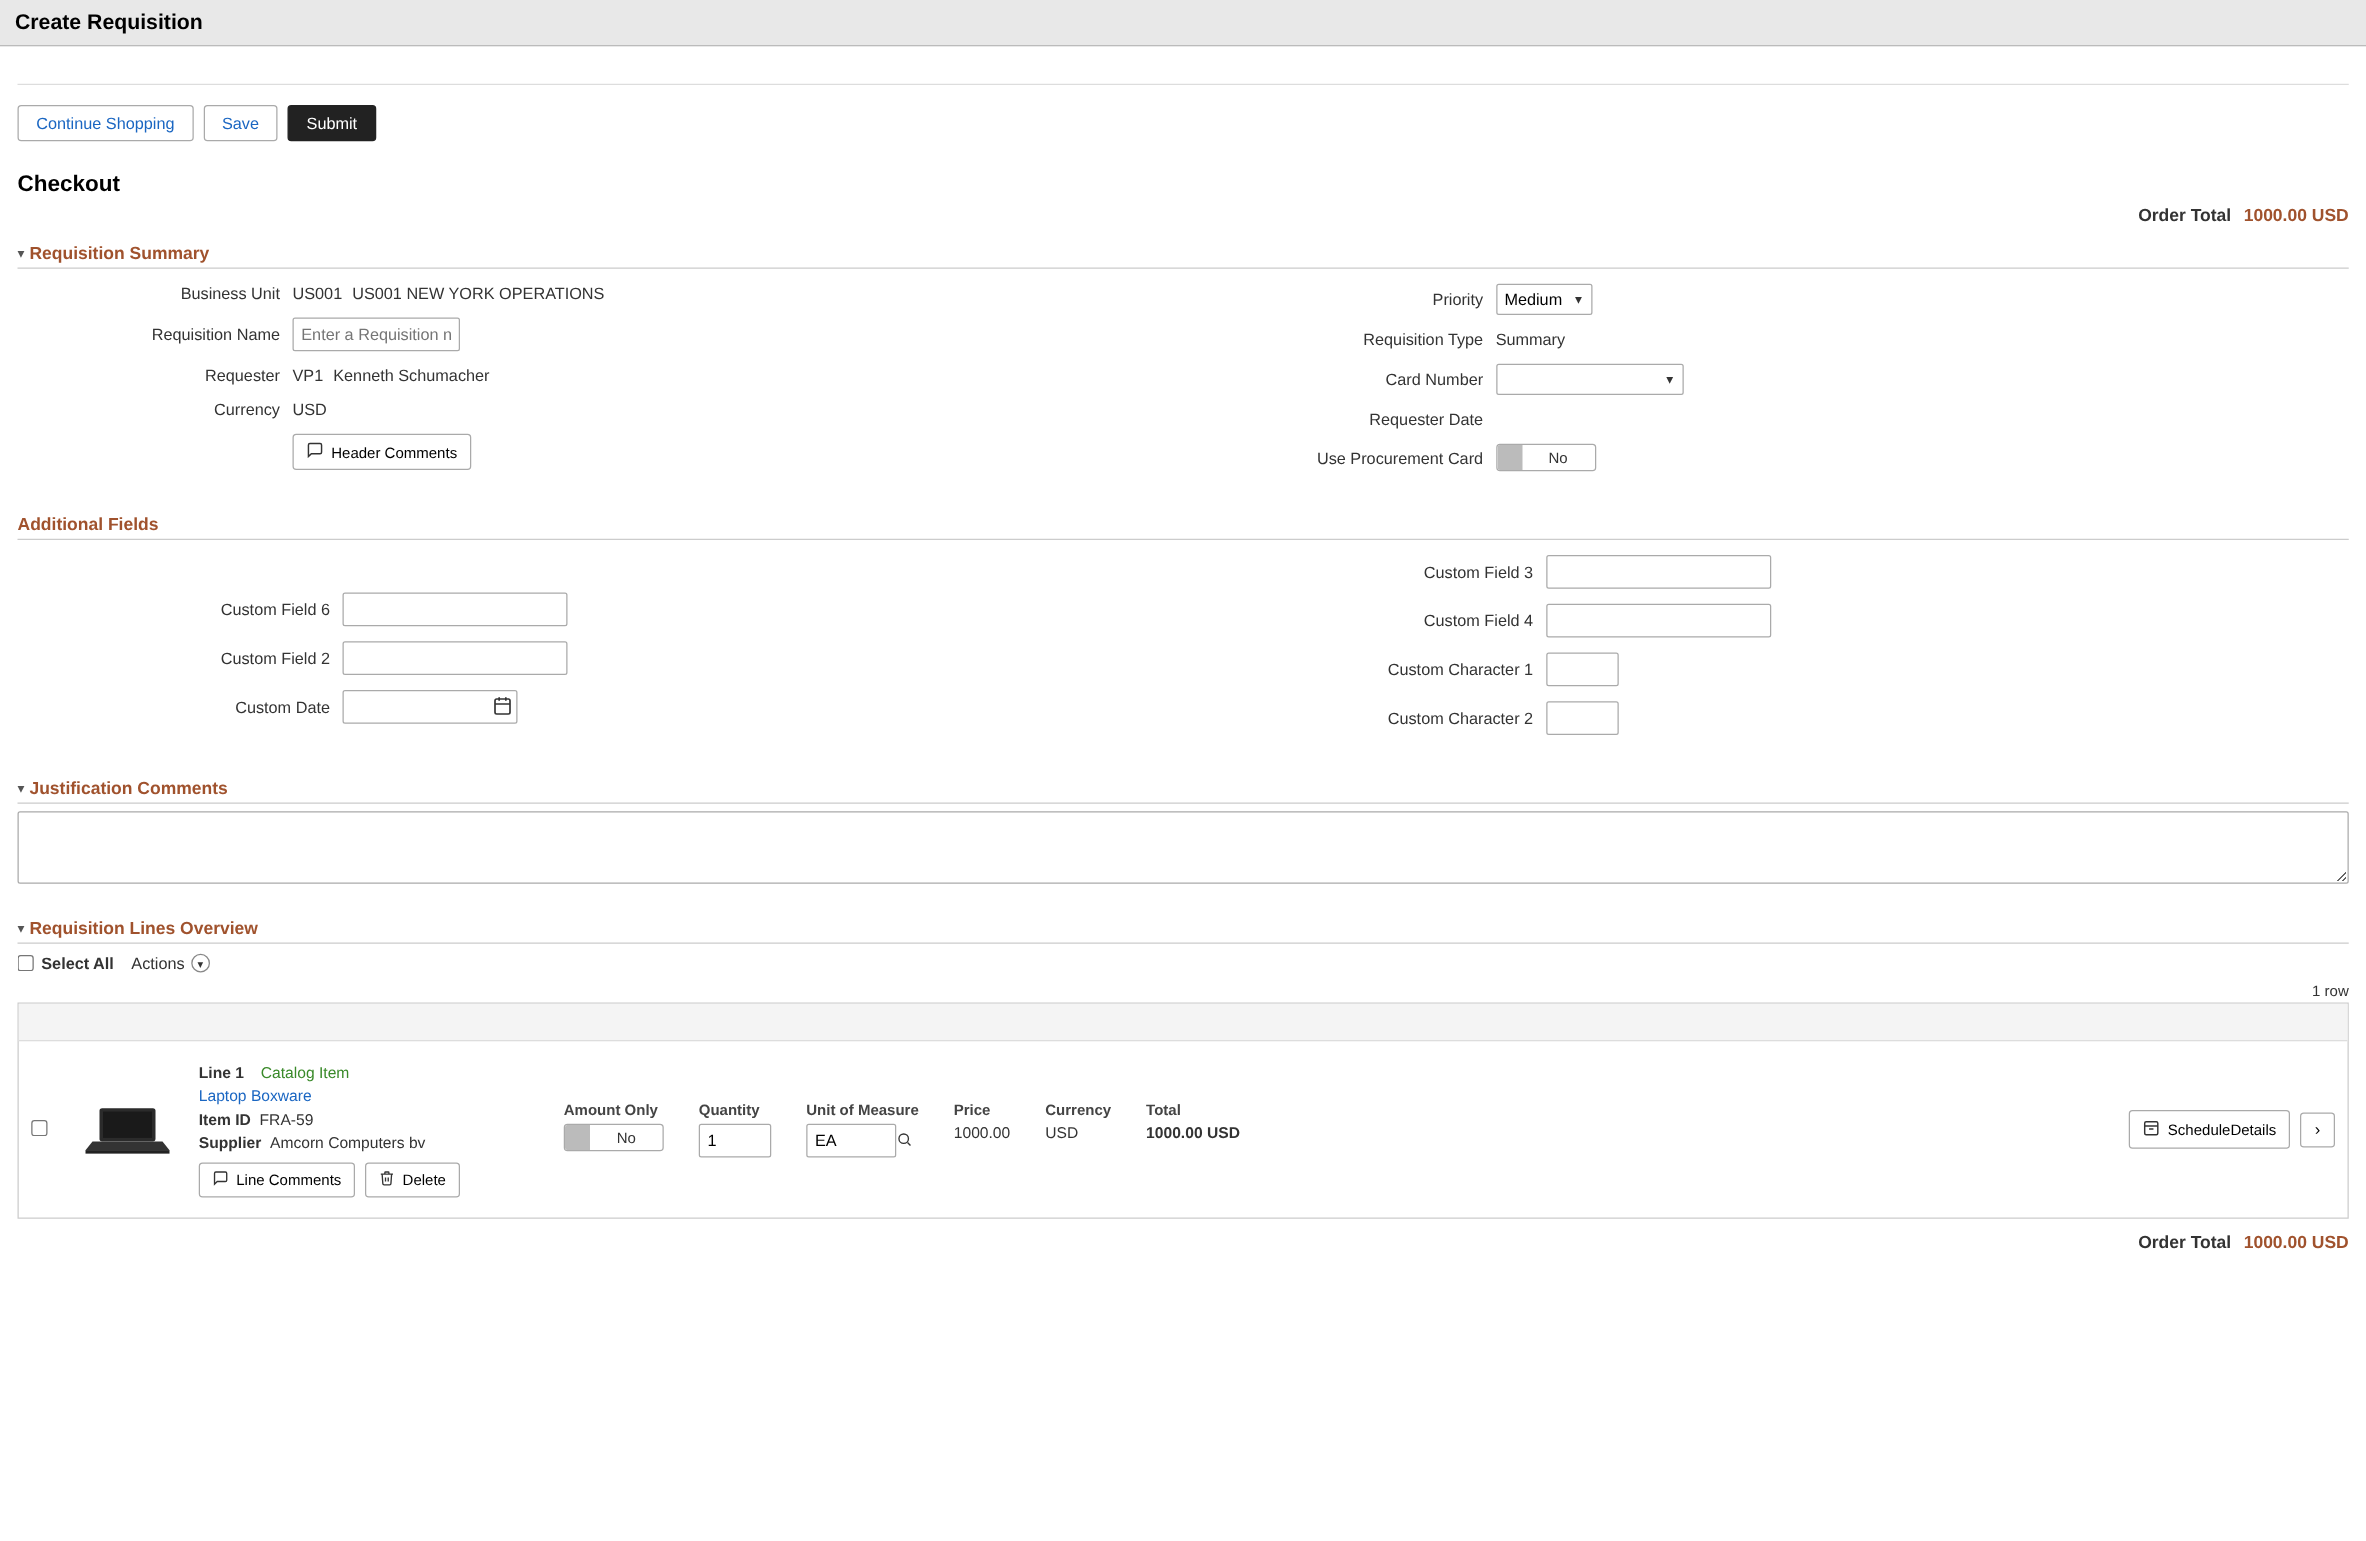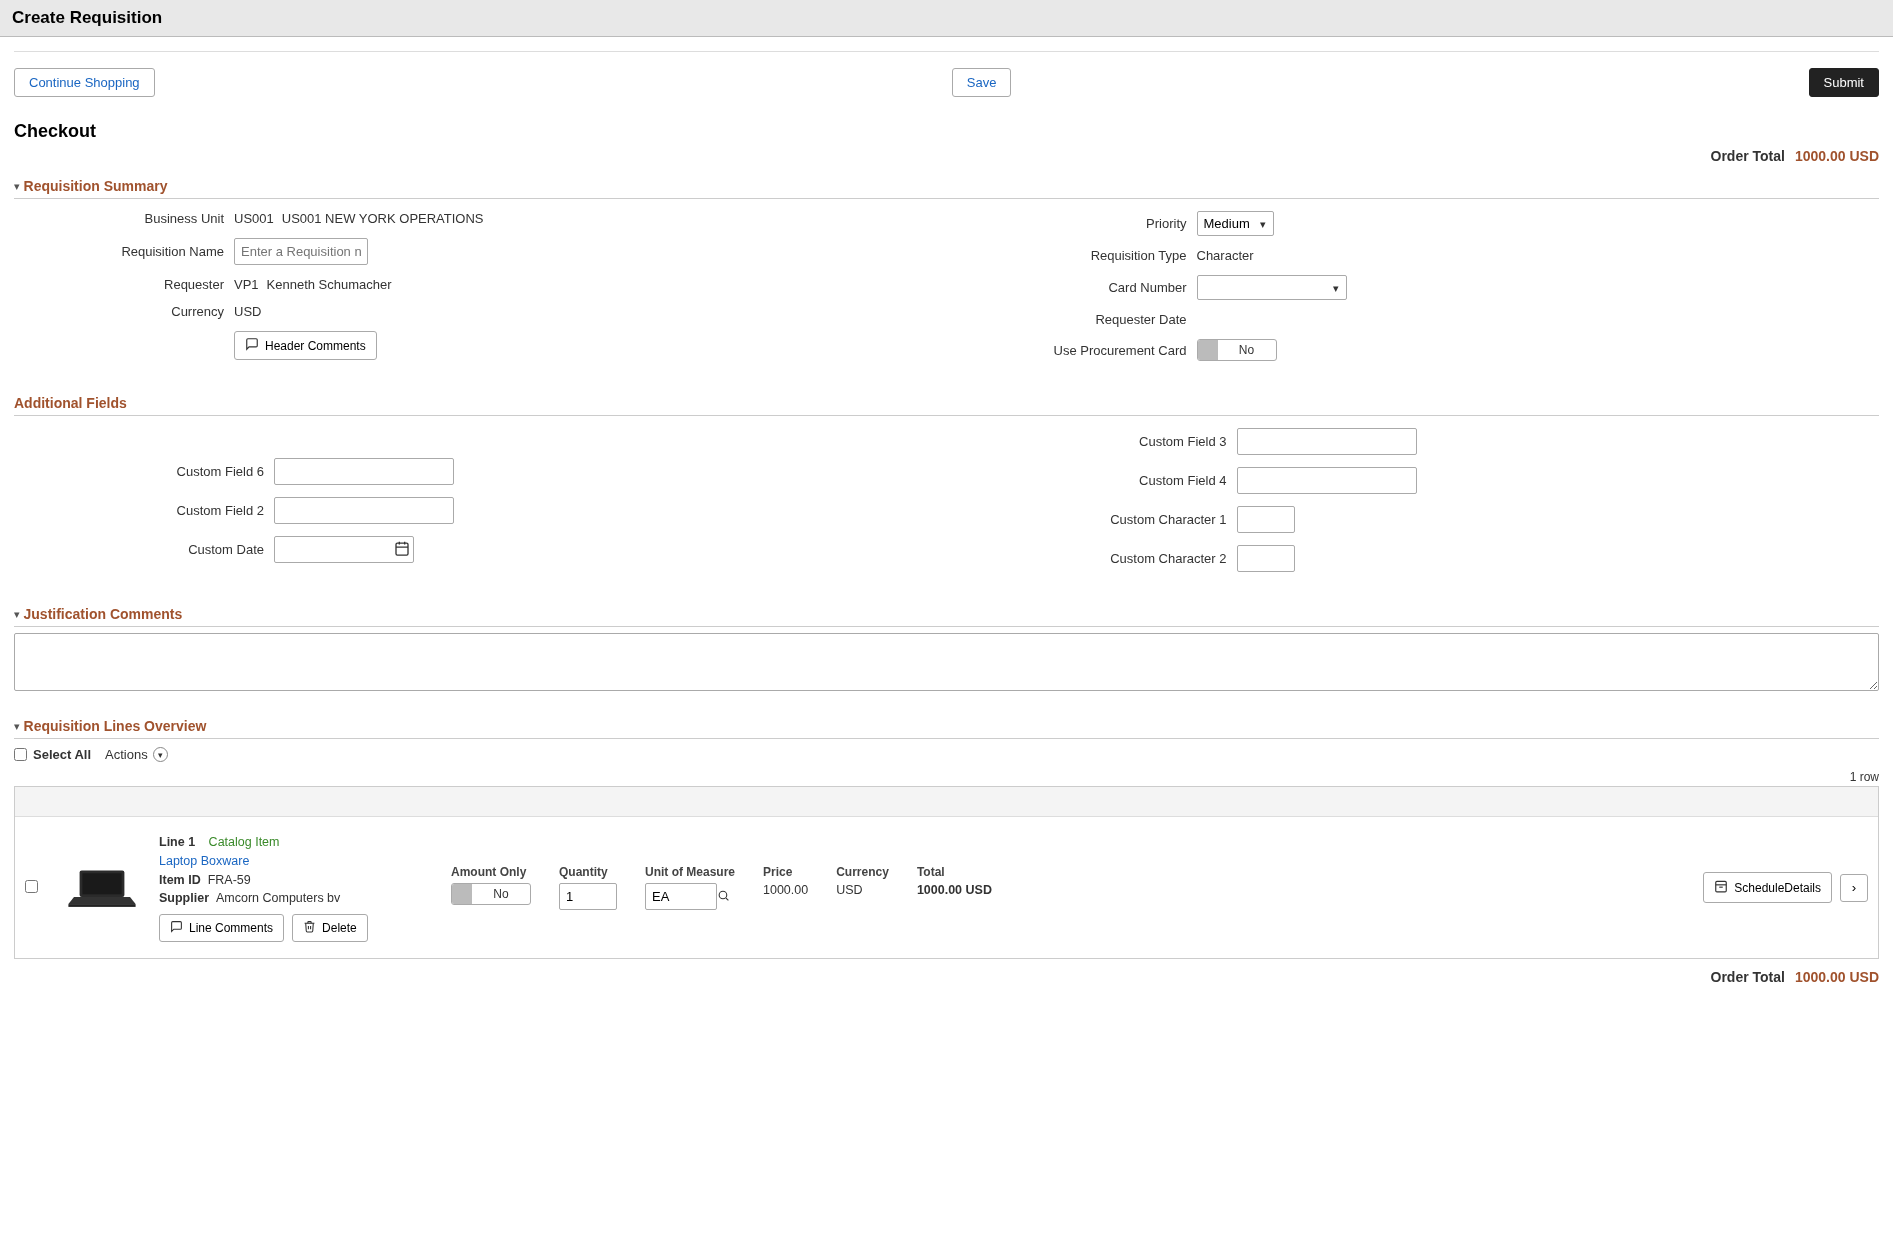--- a/index.html
+++ b/index.html
@@ -9,25 +9,25 @@
   background: #e8e8e8;
   padding: 8px 12px;
   border-bottom: 1px solid #bbb;
 }
 .header-bar h1 { font-size: 17px; font-weight: bold; color: #000; }
 
 .page { padding: 0 14px; }
 
 .action-row {
   display: flex;
-  justify-content: space-between;
+  justify-content: flex-start;
   gap: 8px;
   padding: 16px 0 10px 0;
   border-top: 1px solid #ddd;
-  margin-top: 14px;
+  margin-top: 30px;
 }
 .btn {
   padding: 6px 14px;
   border: 1px solid #888;
   border-radius: 3px;
   background: #fff;
   font-size: 13px;
   cursor: pointer;
 }
 .btn-link { color: #1a66c2; border-color: #aaa; }
@@ -264,21 +264,21 @@
           <span class="select-wrap">
             <select>
               <option>Medium</option>
             </select>
           </span>
         </div>
       </div>
       <div class="form-row">
         <div class="lbl">Requisition Type</div>
         <div class="val">
-            <span>Character</span>
+            <span>Summary</span>
           </div>
       </div>
       <div class="form-row">
         <div class="lbl">Card Number</div>
         <div class="val">
           <span class="select-wrap">
             <select style="width:150px">
               <option></option>
             </select>
           </span>

